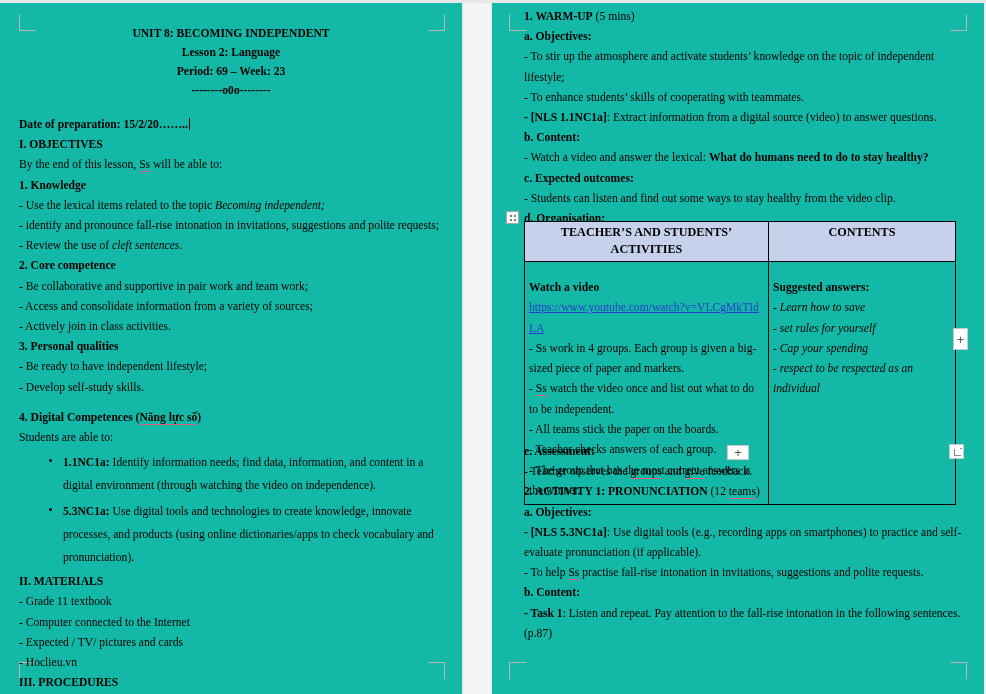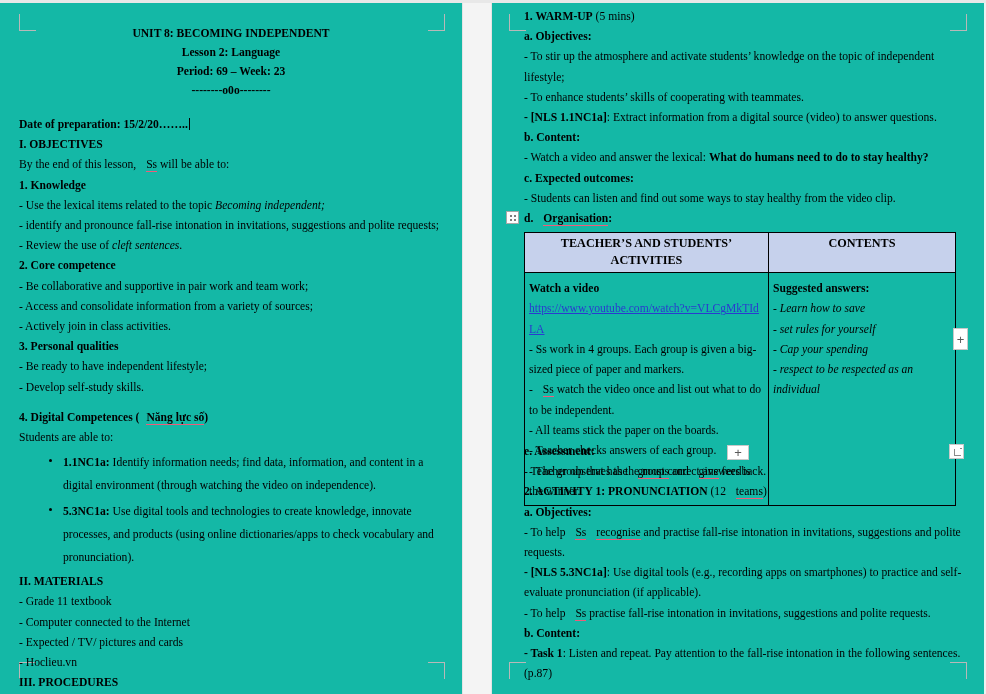--- a/index.html
+++ b/index.html
@@ -84,52 +84,51 @@
     left: -14px; top: 8px;
     width: 3px; height: 3px;
     background: #000;
     border-radius: 50%;
   }
 
   
   .sp {
     border-bottom: 1.6px solid #ef5b7a;
     padding-bottom: 0px;
-    margin-left: 7px;
   }
   
   .lnk {
     color: #2a3ad0;
     text-decoration: underline;
     word-break: break-all;
   }
   
   .caret {
     display: inline-block;
     width: 1px; height: 12px;
     background: #000;
     vertical-align: -2px;
     margin-left: 1px;
   }
 
   
   #lesson-table {
     position: absolute;
     left: 524px;
-    top: 232px;
+    top: 221px;
     width: 421px;
     border-collapse: collapse;
     table-layout: fixed;
     font-size: 11.6px;
     border-radius: 30px;
   }
   #lesson-table td, #lesson-table th {
     border: 1px solid #000;
     vertical-align: top;
-    padding: 6px 4px 3px 4px;
+    padding: 16px 4px 3px 4px;
     line-height: 20.3px;
     font-weight: normal;
   }
   #lesson-table thead th {
     background: #c6d1ec;
     text-align: center;
     font-weight: bold;
     font-size: 12.2px;
     padding: 2px 2px 3px 2px;
     height: 17px;
@@ -323,21 +322,20 @@
       </div>
 
     <div class="body-col" style="left:32px; top:442px; width:442px;">
       <p class="b">e. Assessment:</p>
       <p><span>- Teacher observes the </span><span class="sp">groups</span><span> and </span><span class="sp">give</span><span> feedback.</span></p>
 
       <p><span class="b">2. ACTIVITY 1: PRONUNCIATION</span><span> (12 </span><span class="sp">teams</span><span>)</span></p>
 
       <p class="b">a. Objectives:</p>
 
-      <p><span>- To help </span><span class="sp">Ss</span><span> </span><span class="sp">recognise</span><span> and practise fall-rise intonation in invitations, suggestions and polite requests.</span></p>
 
       <p><span class="b">- [NLS 5.3NC1a]</span><span>: Use digital tools (e.g., recording apps on smartphones) to practice and self-evaluate pronunciation (if applicable).</span></p>
 
       <p><span>- To help </span><span class="sp">Ss</span><span> practise fall-rise intonation in invitations, suggestions and polite requests.</span></p>
 
       <p class="b">b. Content:</p>
 
       <p><span class="b">- Task 1</span><span>: Listen and repeat. Pay attention to the fall-rise intonation in the following sentences. (p.87)</span></p>
     </div>
   </div>

